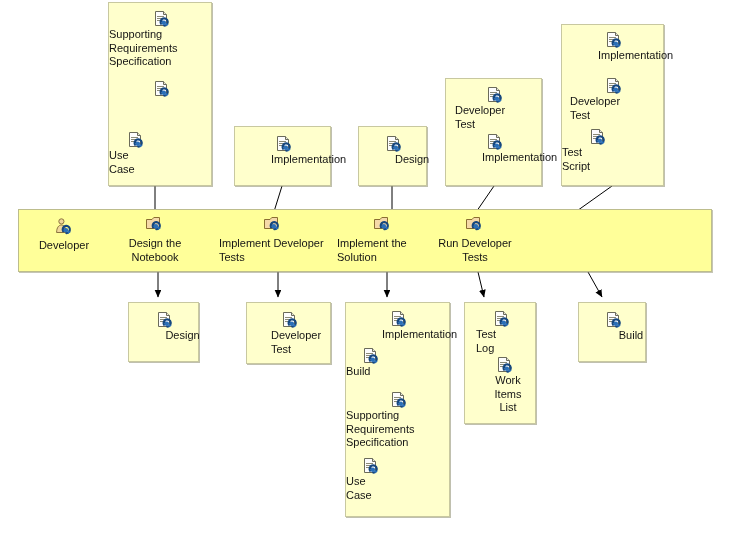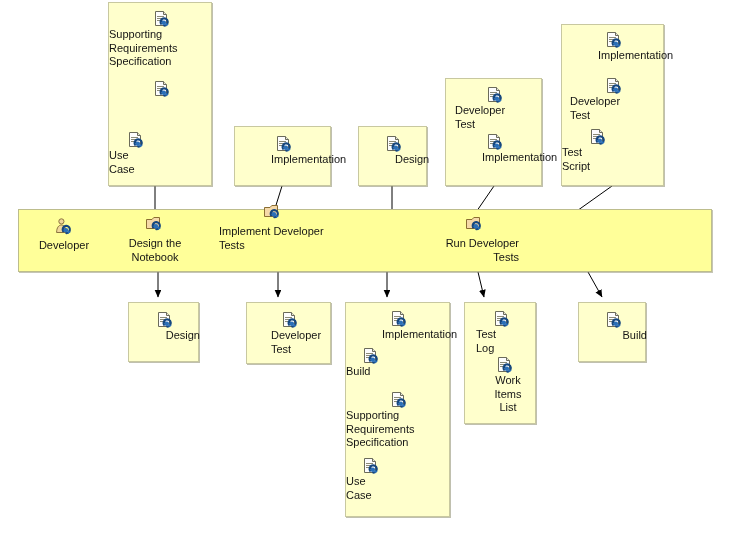--- a/index.html
+++ b/index.html
@@ -26,21 +26,21 @@
     box-shadow:1px 1px 0 rgba(140,140,110,.5);
     box-sizing:border-box;
   }
   .art{position:absolute;}
   .art .ico{display:block;margin:0 auto 1px auto;width:17px;height:16px;}
   .art .lbl{
     font-size:11px;line-height:13.5px;color:#141414;
     text-align:left;white-space:pre-line;
   }
   .art.ctr .ico{margin-left:auto;margin-right:auto;}
-  .art.ctr .lbl{text-align:right;padding-left:36px;}
+  .art.ctr .lbl{text-align:center;padding-left:36px;}
 
   .node{position:absolute;text-align:center;}
   .node .ico{display:block;margin:0 auto 2px auto;width:20px;height:18px;}
   .node .lbl{
     font-size:11px;line-height:14px;color:#141414;
     white-space:pre-line;text-align:center;
   }
 </style>
 </head>
 <body>
@@ -291,46 +291,59 @@
       <g transform="translate(6.6,6.2)">
         <path d="M1.5 5.2 a3.6 3.6 0 1 1 3.2 1.9" fill="none" stroke="#16477e" stroke-width="2.1" stroke-linecap="round"></path>
         <path d="M0.2 2.4 L3.0 0.6 L3.0 4.6 z" fill="#16477e"></path>
         <path d="M9.2 6.0 L6.2 7.9 L6.2 4.2 z" fill="#2a6fb8"></path>
         <circle cx="4.3" cy="4.2" r="2.3" fill="#2a6fb8"></circle>
       </g>
     </svg>
     <div class="lbl">Design the Notebook</div>
   </div>
 
-  <div class="node" style="left:219px;top:204px;width:107px;">
+  <div class="node" style="left:219px;top:216px;width:107px;">
     <svg class="ico" viewBox="0 0 20 18">
       <path d="M1.5 3.5 H7.0 L8.8 1.5 H14.5 V12.5 H1.5 Z" fill="#f5d9a8" stroke="#8a6e33" stroke-width="1"></path>
       <g transform="translate(6.6,6.2)">
         <path d="M1.5 5.2 a3.6 3.6 0 1 1 3.2 1.9" fill="none" stroke="#16477e" stroke-width="2.1" stroke-linecap="round"></path>
         <path d="M0.2 2.4 L3.0 0.6 L3.0 4.6 z" fill="#16477e"></path>
         <path d="M9.2 6.0 L6.2 7.9 L6.2 4.2 z" fill="#2a6fb8"></path>
         <circle cx="4.3" cy="4.2" r="2.3" fill="#2a6fb8"></circle>
       </g>
     </svg>
     <div class="lbl" style="text-align:left;">Implement Developer
 Tests</div>
   </div>
 
+  <div class="node" style="left:337px;top:216px;width:92px;">
+    <svg class="ico" viewBox="0 0 20 18">
+      <path d="M1.5 3.5 H7.0 L8.8 1.5 H14.5 V12.5 H1.5 Z" fill="#f5d9a8" stroke="#8a6e33" stroke-width="1"></path>
+      <g transform="translate(6.6,6.2)">
+        <path d="M1.5 5.2 a3.6 3.6 0 1 1 3.2 1.9" fill="none" stroke="#16477e" stroke-width="2.1" stroke-linecap="round"></path>
+        <path d="M0.2 2.4 L3.0 0.6 L3.0 4.6 z" fill="#16477e"></path>
+        <path d="M9.2 6.0 L6.2 7.9 L6.2 4.2 z" fill="#2a6fb8"></path>
+        <circle cx="4.3" cy="4.2" r="2.3" fill="#2a6fb8"></circle>
+      </g>
+    </svg>
+    <div class="lbl" style="text-align:left;">Implement the
+Solution</div>
+  </div>
 
   <div class="node" style="left:431px;top:216px;width:88px;">
     <svg class="ico" viewBox="0 0 20 18">
       <path d="M1.5 3.5 H7.0 L8.8 1.5 H14.5 V12.5 H1.5 Z" fill="#f5d9a8" stroke="#8a6e33" stroke-width="1"></path>
       <g transform="translate(6.6,6.2)">
         <path d="M1.5 5.2 a3.6 3.6 0 1 1 3.2 1.9" fill="none" stroke="#16477e" stroke-width="2.1" stroke-linecap="round"></path>
         <path d="M0.2 2.4 L3.0 0.6 L3.0 4.6 z" fill="#16477e"></path>
         <path d="M9.2 6.0 L6.2 7.9 L6.2 4.2 z" fill="#2a6fb8"></path>
         <circle cx="4.3" cy="4.2" r="2.3" fill="#2a6fb8"></circle>
       </g>
     </svg>
-    <div class="lbl" style="text-align:right;">Run Developer
+    <div class="lbl" style="text-align:center;">Run Developer
 Tests</div>
   </div>
 
 
   <div class="note" style="left:128px;top:302px;width:71px;height:60px;">
     <div class="art ctr" style="left:0;top:9px;width:71px;">
       <svg class="ico" viewBox="0 0 17 16">
         <path d="M2.5 0.5 H10.5 L13.5 3.5 V14.5 H2.5 Z" fill="#fdfdfd" stroke="#6b6b5a" stroke-width="1"></path>
         <path d="M10.5 0.5 V3.5 H13.5" fill="#e8e8d8" stroke="#6b6b5a" stroke-width="1"></path>
         <g stroke="#8a8a76" stroke-width="1">

